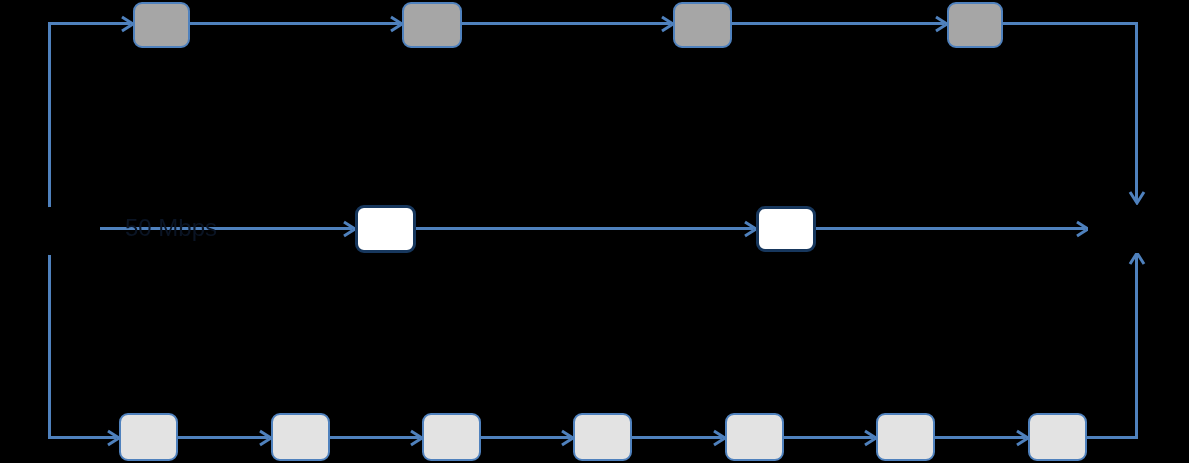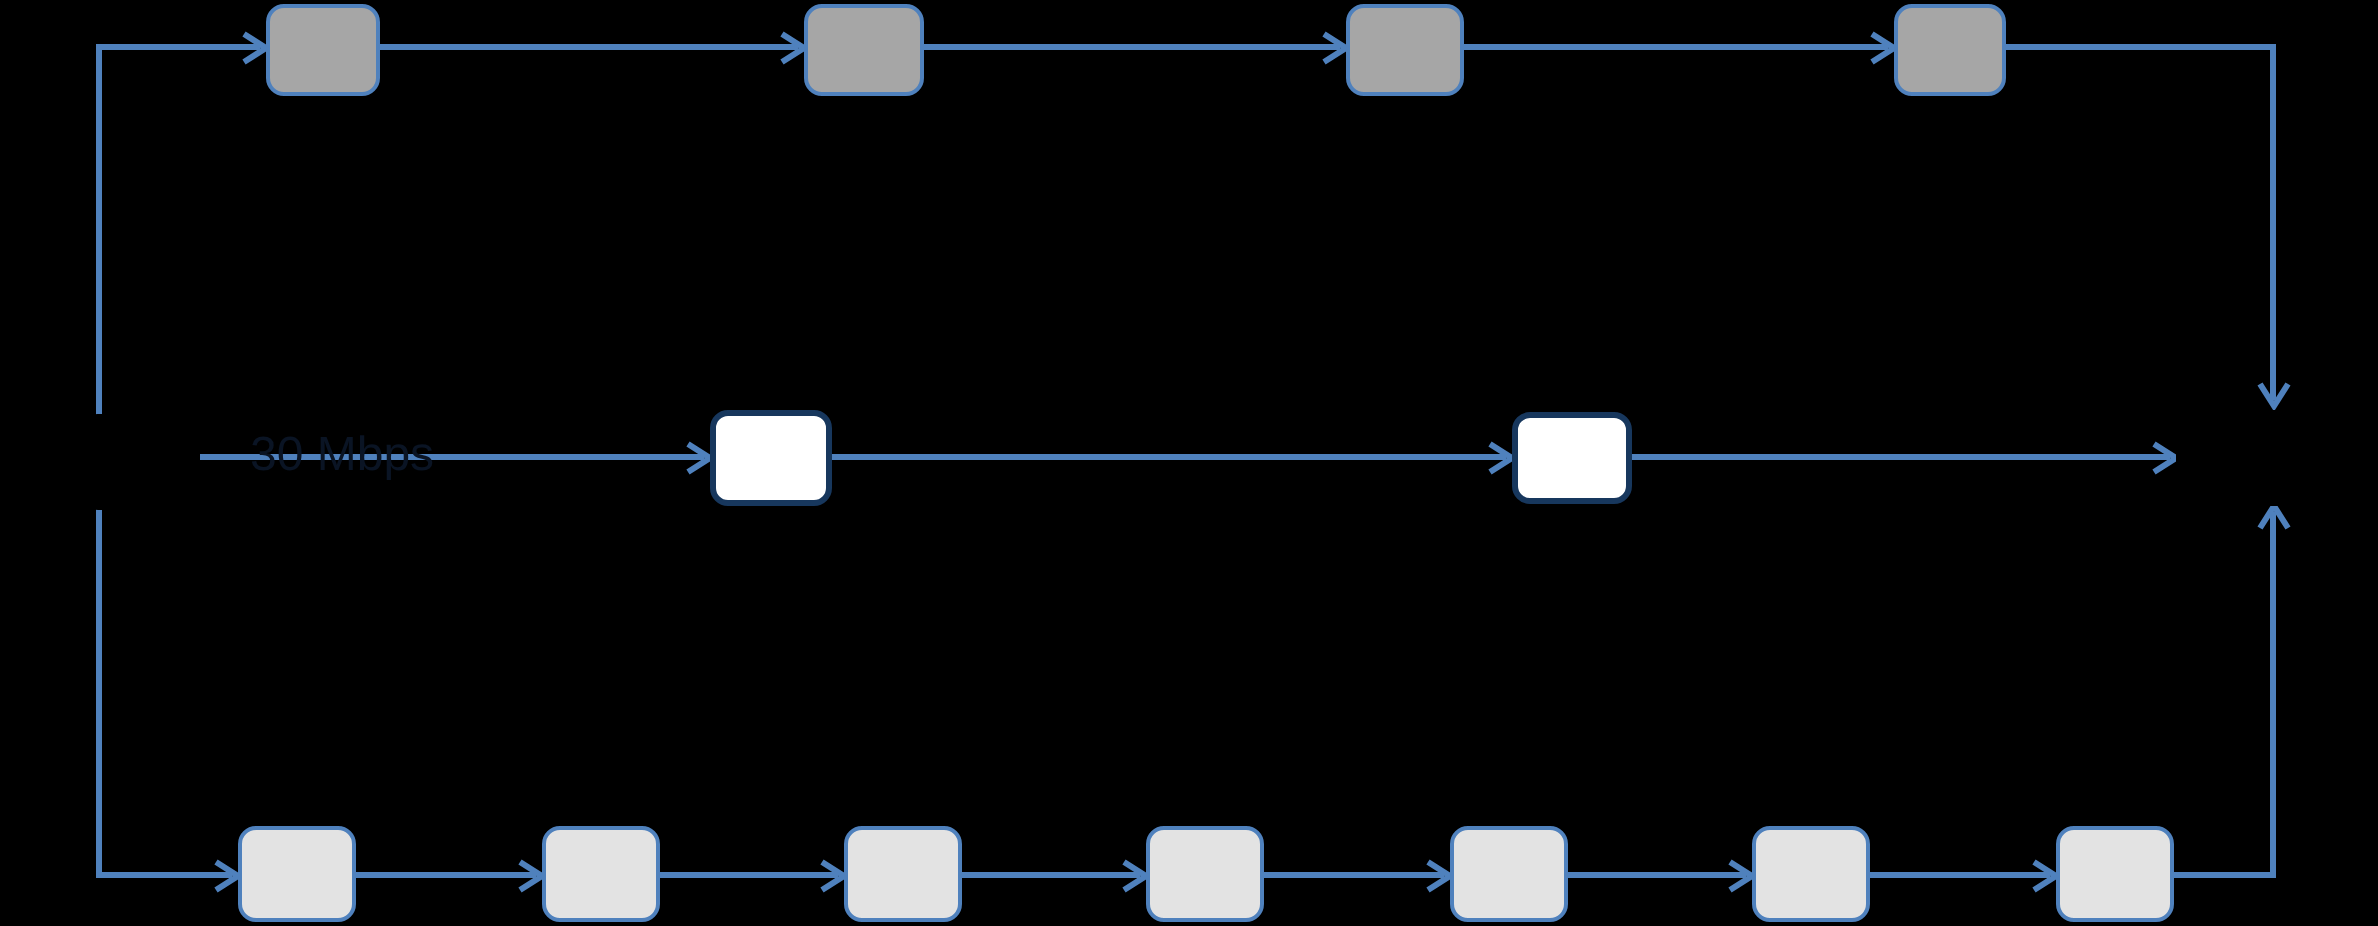--- a/index.html
+++ b/index.html
@@ -36,21 +36,21 @@
     line-height: 28px;
     white-space: nowrap;
     z-index: 2;
   }
   .z-lines { z-index: 1; }
 </style>
 </head>
 <body>
 
 <div class="stage">
-  <div class="edge-label" style="left: 125px; top: 214px; color: rgb(10, 20, 36);">30 Mbps</div>
+  <div class="edge-label" style="left: 125px; top: 214px; color: rgb(10, 20, 36);">50 Mbps</div>
 <div class="line z-lines" style="left: 48px; top: 22px; width: 3px; height: 417px;"></div>
     <div class="line z-lines" style="left: 50px; top: 22px; width: 80px; height: 3px;"></div>
     <svg viewBox="0 0 20 20" class="ah z-lines" style="left: 117px; top: 14px;">
       <polyline points="5,3 16,10 5,17" fill="none" stroke="#4f81bd" stroke-width="3"></polyline>
     </svg>
     <div class="line z-lines" style="left: 190px; top: 22px; width: 209px; height: 3px;"></div>
     <svg viewBox="0 0 20 20" class="ah z-lines" style="left: 386px; top: 14px;">
       <polyline points="5,3 16,10 5,17" fill="none" stroke="#4f81bd" stroke-width="3"></polyline>
     </svg>
     <div class="line z-lines" style="left: 462px; top: 22px; width: 208px; height: 3px;"></div>

